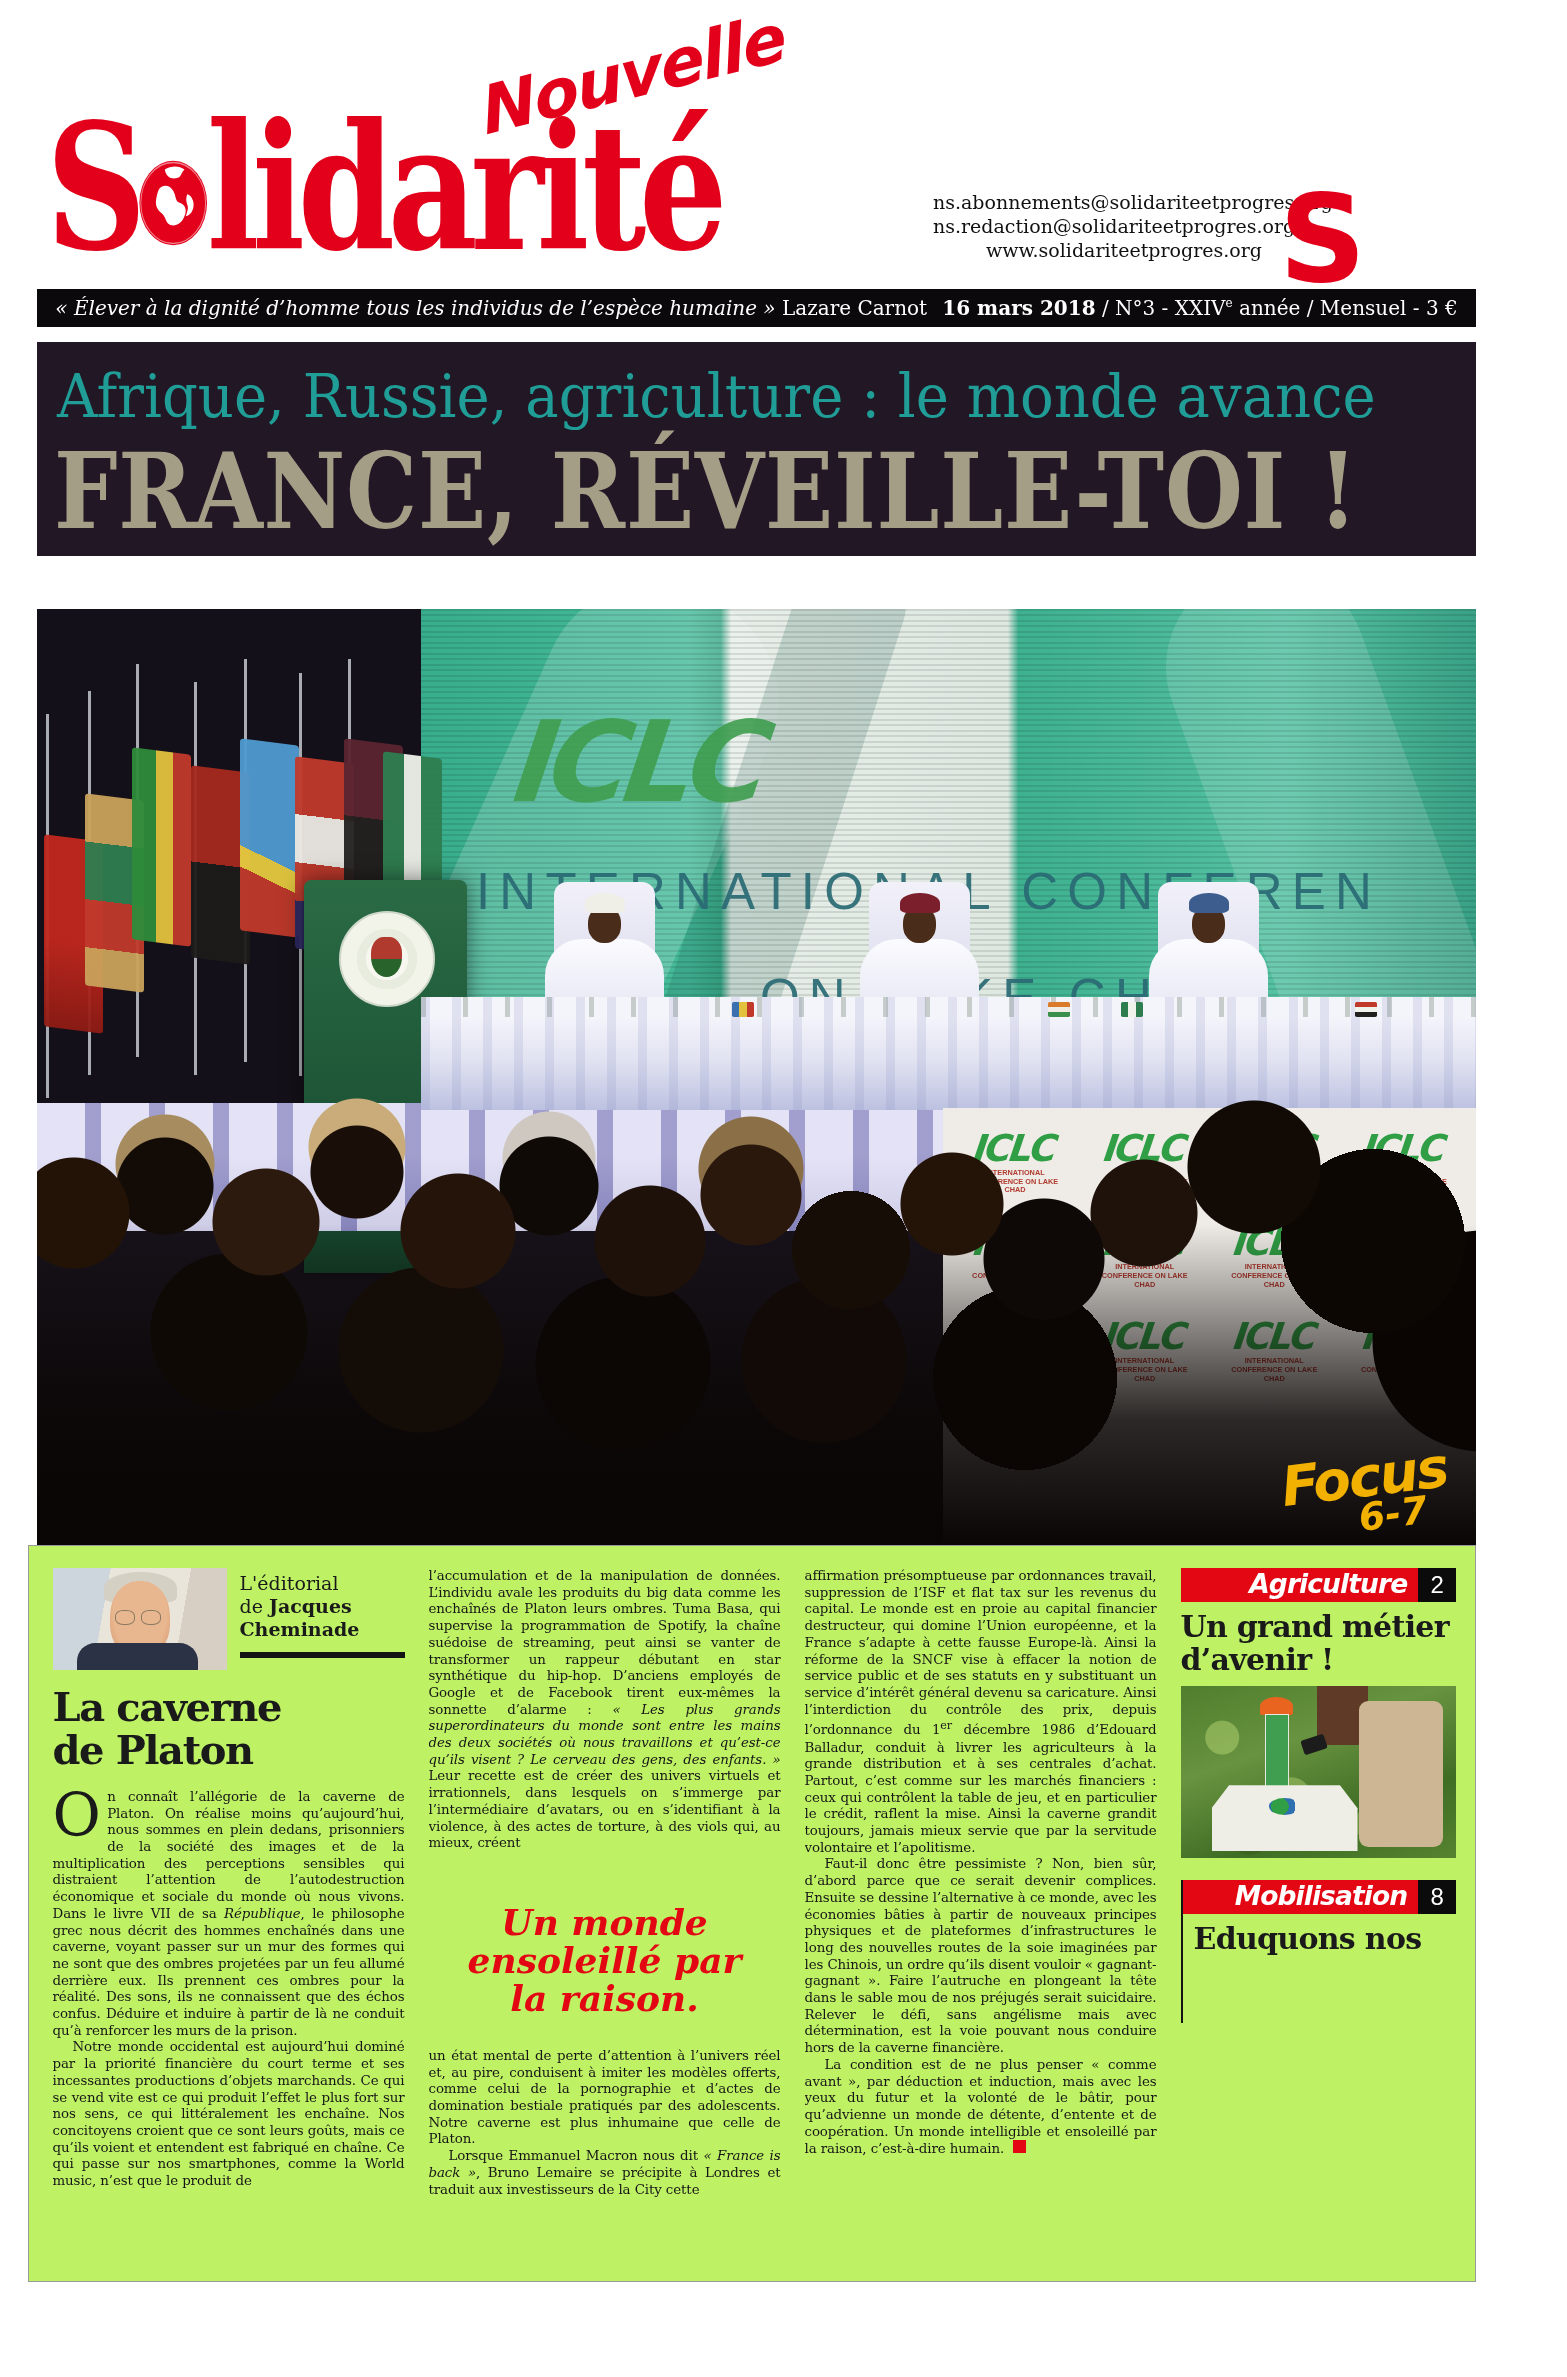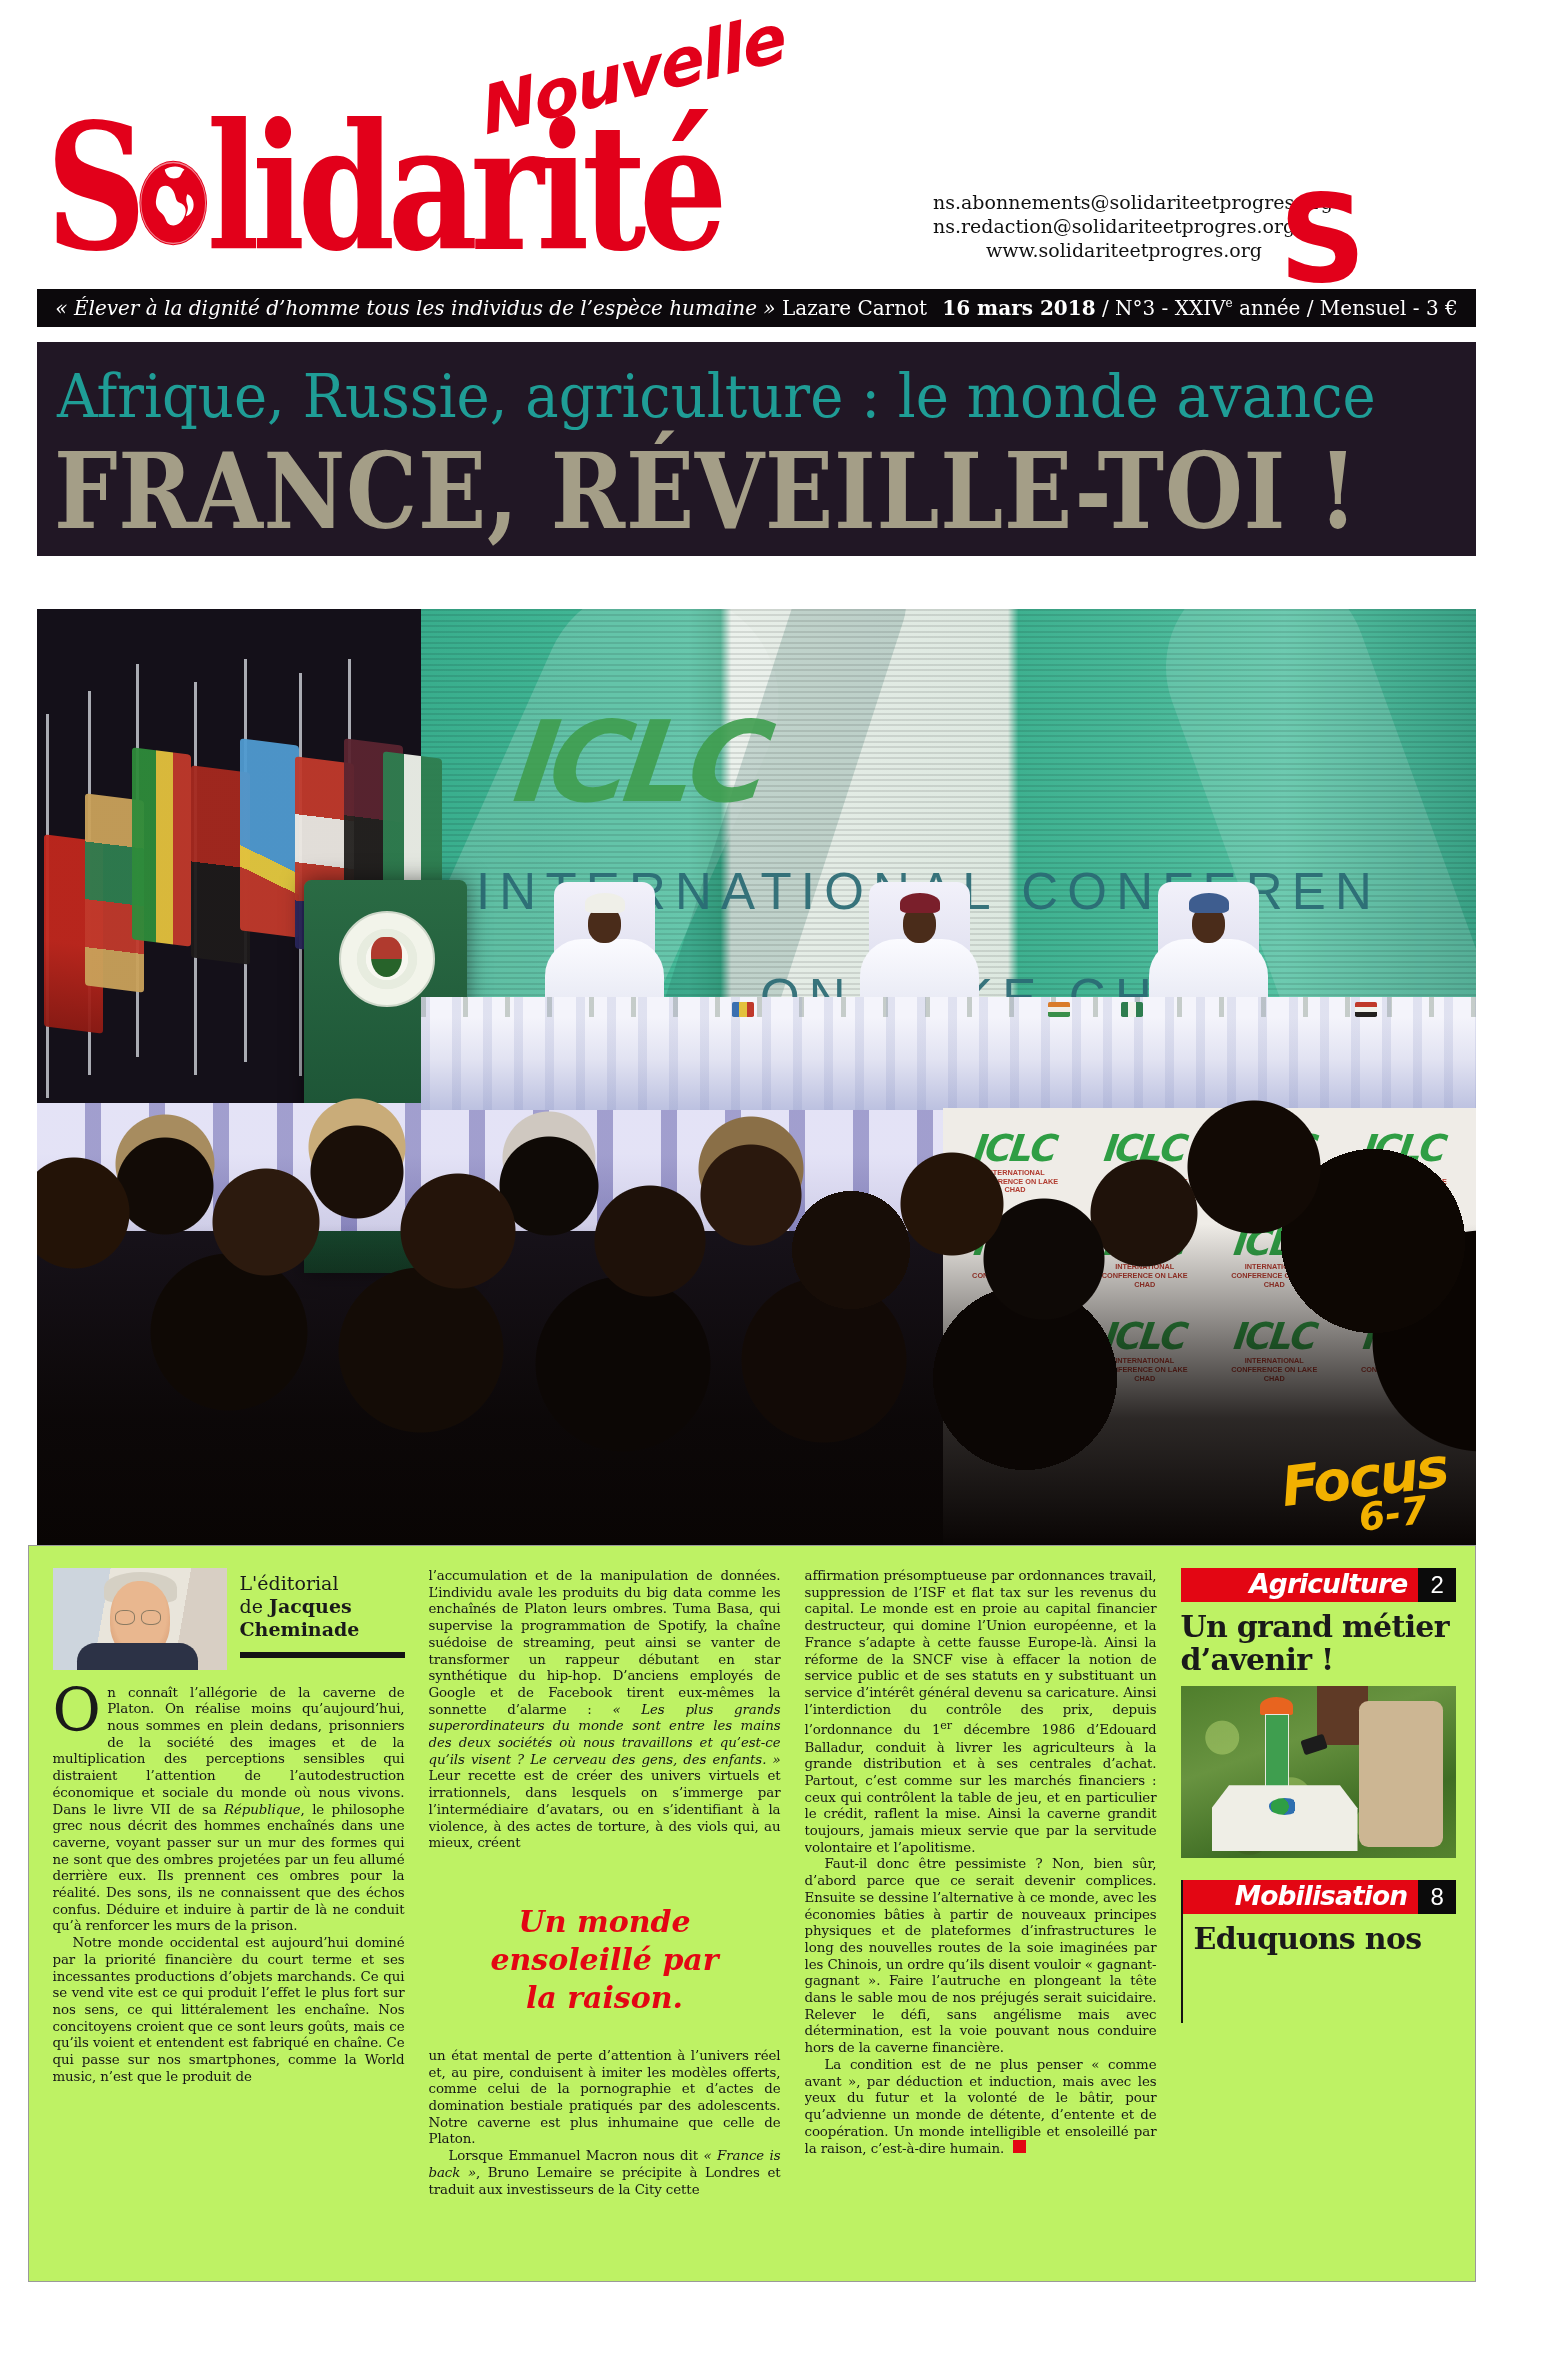--- a/index.html
+++ b/index.html
@@ -148,21 +148,21 @@
   .g1{left:62px;} .g2{left:88px;}
   .portrait .suit{position:absolute;left:24px;bottom:-5.5px;width:121px;height:33px;background:#2c3246;border-radius:18.3px 18.3px 0 0;}
   .kicker{flex:1;font-size:19px;line-height:23px;padding-top:3.7px;}
   .kicker b{font-weight:bold;}
   .kicker .rule{height:6.4px;background:#141414;margin-top:11px;}
   .ed-title{font-size:40px;font-weight:bold;line-height:43px;letter-spacing:-1.4px;margin:5.5px 0 18.3px;}
   .bodytext p{margin:0;font-size:13.4px;line-height:16.7px;text-align:justify;color:#161616;letter-spacing:-0.1px;}
   .bodytext p.ind{text-indent:20px;}
   .dropcap{float:left;font-size:59px;line-height:48px;font-weight:400;margin:2.7px 6.4px 0 0;color:#1a1a1a;}
   .pullquote{color:#e30613;font-weight:bold;font-style:italic;text-align:center;
-             font-size:30px;line-height:38px;margin:51px 9.2px 31px;}
+             font-size:36px;line-height:38px;margin:51px 9.2px 31px;}
   .endmark{display:inline-block;width:13px;height:13px;background:#e30613;margin-left:4.6px;}
 
   
   .sidebar{display:flex;flex-direction:column;}
   .side-sec{margin-bottom:22px;}
   .side-row{display:flex;height:34px;}
   .side-tag{flex:1;background:#e30613;color:#fff;text-align:right;padding-right:11px;
             font-size:26.5px;line-height:32px;letter-spacing:-0.9px;}
   .side-num{width:38px;background:#0b0b0b;color:#fff;font-size:24px;line-height:34px;text-align:center;
             font-family:"Liberation Sans",sans-serif;}
@@ -365,20 +365,24 @@
           <div class="glass g2"></div>
           <div class="suit"></div>
         </div>
         <div class="kicker">
           <div>L'éditorial</div>
           <div><span>de </span><b>Jacques</b></div>
           <div><b>Cheminade</b></div>
           <div class="rule"></div>
         </div>
       </div>
+      <div class="ed-title">
+        <span>La caverne</span><br>
+        <span>de Platon</span>
+      </div>
       <div class="bodytext">
           <p><span class="dropcap">O</span><span>n connaît l’allégorie de la caverne de Platon. On réalise moins qu’aujourd’hui, nous sommes en plein dedans, prisonniers de la société des images et de la multiplication des perceptions sensibles qui distraient l’attention de l’autodestruction économique et sociale du monde où nous vivons. Dans le livre VII de sa </span><span style="font-style: italic;">République</span><span>, le philosophe grec nous décrit des hommes enchaînés dans une caverne, voyant passer sur un mur des formes qui ne sont que des ombres projetées par un feu allumé derrière eux. Ils prennent ces ombres pour la réalité. Des sons, ils ne connaissent que des échos confus. Déduire et induire à partir de là ne conduit qu’à renforcer les murs de la prison.</span></p>
           <p class="ind"><span>Notre monde occidental est aujourd’hui dominé par la priorité financière du court terme et ses incessantes productions d’objets marchands. Ce qui se vend vite est ce qui produit l’effet le plus fort sur nos sens, ce qui littéralement les enchaîne. Nos concitoyens croient que ce sont leurs goûts, mais ce qu’ils voient et entendent est fabriqué en chaîne. Ce qui passe sur nos smartphones, comme la World music, n’est que le produit de</span></p>
         </div>
     </div>
 
     <div class="ed-col bodytext">
         <p><span>l’accumulation et de la manipulation de données. L’individu avale les produits du big data comme les enchaînés de Platon leurs ombres. Tuma Basa, qui supervise la programmation de Spotify, la chaîne suédoise de streaming, peut ainsi se vanter de transformer un rappeur débutant en star synthétique du hip-hop. D’anciens employés de Google et de Facebook tirent eux-mêmes la sonnette d’alarme : </span><span style="font-style: italic;">« Les plus grands superordinateurs du monde sont entre les mains des deux sociétés où nous travaillons et qu’est-ce qu’ils visent ? Le cerveau des gens, des enfants. »</span><span> Leur recette est de créer des univers virtuels et irrationnels, dans lesquels on s’immerge par l’intermédiaire d’avatars, ou en s’identifiant à la violence, à des actes de torture, à des viols qui, au mieux, créent</span></p>
         <div class="pullquote">Un monde<br>ensoleillé par<br>la raison.</div>
         <p><span>un état mental de perte d’attention à l’univers réel et, au pire, conduisent à imiter les modèles offerts, comme celui de la pornographie et d’actes de domination bestiale pratiqués par des adolescents. Notre caverne est plus inhumaine que celle de Platon.</span></p>

